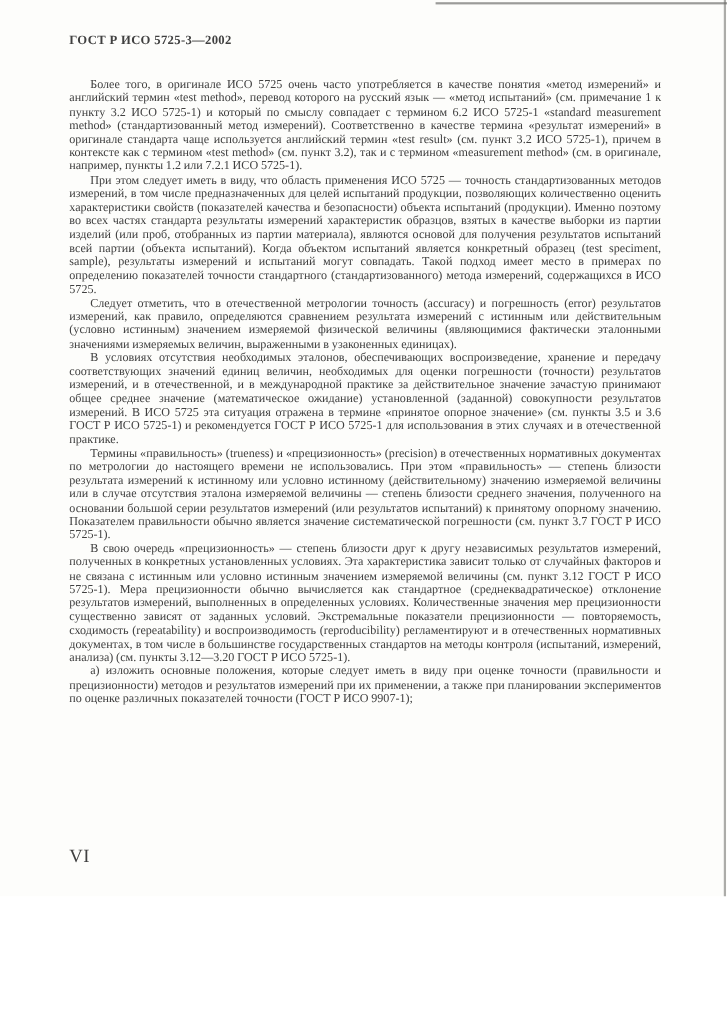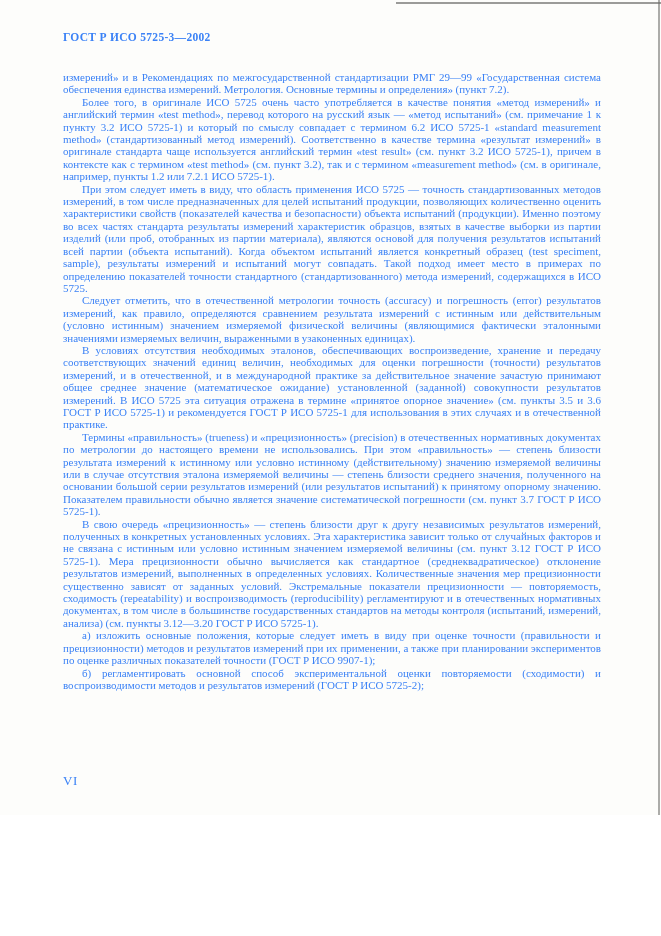--- a/index.html
+++ b/index.html
@@ -4,21 +4,21 @@
 <style>
   * { margin: 0; padding: 0; box-sizing: border-box; }
   html, body { background: #ffffff; }
 
   .page {
     position: relative;
     width: 661px;
     height: 815px;
     background: #fdfdfb;
     font-family: "Liberation Serif", "DejaVu Serif", serif;
-    color: #3b82f6;
+    color: #404040;
     overflow: hidden;
   }
 
   .doc-header {
     position: absolute;
     top: 31px;
     left: 63px;
     font-size: 11.5px;
     font-weight: bold;
     letter-spacing: 0.3px;
@@ -43,21 +43,21 @@
   }
 
   .content p.continuation {
     text-indent: 0;
   }
 
   .page-number {
     position: absolute;
     left: 63px;
     bottom: 26px;
-    font-size: 13px;
+    font-size: 17px;
     letter-spacing: 0.5px;
   }
 
   
   .scan-edge-right {
     position: absolute;
     top: 0;
     right: 1px;
     width: 2px;
     height: 936px;
@@ -78,26 +78,24 @@
 <body>
 
 <div class="page">
 
   <div class="scan-edge-top"></div>
   <div class="scan-edge-right"></div>
 
   <div class="doc-header">ГОСТ Р ИСО 5725-3—2002</div>
 
   <div class="content">
-    <p class="continuation">измерений» и в Рекомендациях по межгосударственной стандартизации РМГ 29—99 «Государственная система обеспечения единства измерений. Метрология. Основные термины и определения» (пункт 7.2).</p>
     <p>Более того, в оригинале ИСО 5725 очень часто употребляется в качестве понятия «метод измерений» и английский термин «test method», перевод которого на русский язык — «метод испытаний» (см. примечание 1 к пункту 3.2 ИСО 5725-1) и который по смыслу совпадает с термином 6.2 ИСО 5725-1 «standard measurement method» (стандартизованный метод измерений). Соответственно в качестве термина «результат измерений» в оригинале стандарта чаще используется английский термин «test result» (см. пункт 3.2 ИСО 5725-1), причем в контексте как с термином «test method» (см. пункт 3.2), так и с термином «measurement method» (см. в оригинале, например, пункты 1.2 или 7.2.1 ИСО 5725-1).</p>
     <p>При этом следует иметь в виду, что область применения ИСО 5725 — точность стандартизованных методов измерений, в том числе предназначенных для целей испытаний продукции, позволяющих количественно оценить характеристики свойств (показателей качества и безопасности) объекта испытаний (продукции). Именно поэтому во всех частях стандарта  результаты измерений характеристик образцов, взятых в качестве выборки из партии изделий (или проб, отобранных из партии материала), являются основой для получения результатов испытаний всей партии (объекта испытаний). Когда объектом испытаний является конкретный образец (test speciment, sample), результаты измерений и испытаний могут совпадать. Такой подход имеет место в примерах по определению показателей точности стандартного (стандартизованного) метода измерений, содержащихся в ИСО 5725.</p>
     <p>Следует отметить, что в отечественной метрологии точность (accuracy) и погрешность (error) результатов измерений, как правило, определяются сравнением результата измерений с истинным или действительным (условно истинным) значением измеряемой физической величины (являющимися фактически эталонными значениями измеряемых величин, выраженными в узаконенных единицах).</p>
     <p>В условиях отсутствия необходимых эталонов, обеспечивающих воспроизведение, хранение и передачу соответствующих значений единиц величин, необходимых для оценки погрешности (точности) результатов измерений, и в отечественной, и в международной практике за действительное значение зачастую принимают общее среднее значение (математическое ожидание) установленной (заданной) совокупности результатов измерений. В ИСО 5725 эта ситуация  отражена в термине «принятое опорное значение» (см. пункты 3.5 и 3.6 ГОСТ Р ИСО 5725-1) и рекомендуется ГОСТ Р ИСО 5725-1 для использования в этих случаях и в отечественной практике.</p>
     <p>Термины «правильность» (trueness) и «прецизионность» (precision) в отечественных нормативных документах по метрологии до настоящего времени не использовались. При этом «правильность» — степень близости результата измерений к истинному  или условно истинному (действительному) значению измеряемой величины или в случае отсутствия эталона измеряемой величины — степень близости среднего значения, полученного на основании большой серии результатов измерений (или результатов испытаний) к принятому опорному значению. Показателем правильности обычно является значение систематической погрешности (см. пункт 3.7 ГОСТ Р ИСО 5725-1).</p>
     <p>В свою очередь «прецизионность» — степень близости друг к другу независимых результатов измерений, полученных в конкретных установленных условиях. Эта характеристика зависит только от случайных факторов и не связана с истинным или условно истинным значением измеряемой величины (см. пункт 3.12 ГОСТ Р ИСО 5725-1). Мера прецизионности обычно вычисляется как стандартное (среднеквадратическое) отклонение результатов измерений, выполненных в определенных условиях. Количественные значения мер прецизионности существенно зависят от заданных условий. Экстремальные показатели прецизионности — повторяемость, сходимость (repeatability) и воспроизводимость (reproducibility) регламентируют и в отечественных нормативных документах, в том числе в большинстве государственных стандартов на методы контроля (испытаний, измерений, анализа) (см. пункты 3.12—3.20 ГОСТ Р ИСО 5725-1).</p>
     <p>а) изложить основные положения, которые следует иметь в виду при оценке точности (правильности и прецизионности) методов и результатов измерений при их применении, а также при планировании экспериментов по оценке различных показателей точности (ГОСТ Р ИСО 9907-1);</p>
-    <p>б) регламентировать основной способ экспериментальной оценки повторяемости (сходимости) и воспроизводимости методов и результатов измерений (ГОСТ Р ИСО 5725-2);</p>
   </div>
 
   <div class="page-number">VI</div>
 
 </div>
 
 </body></html>

